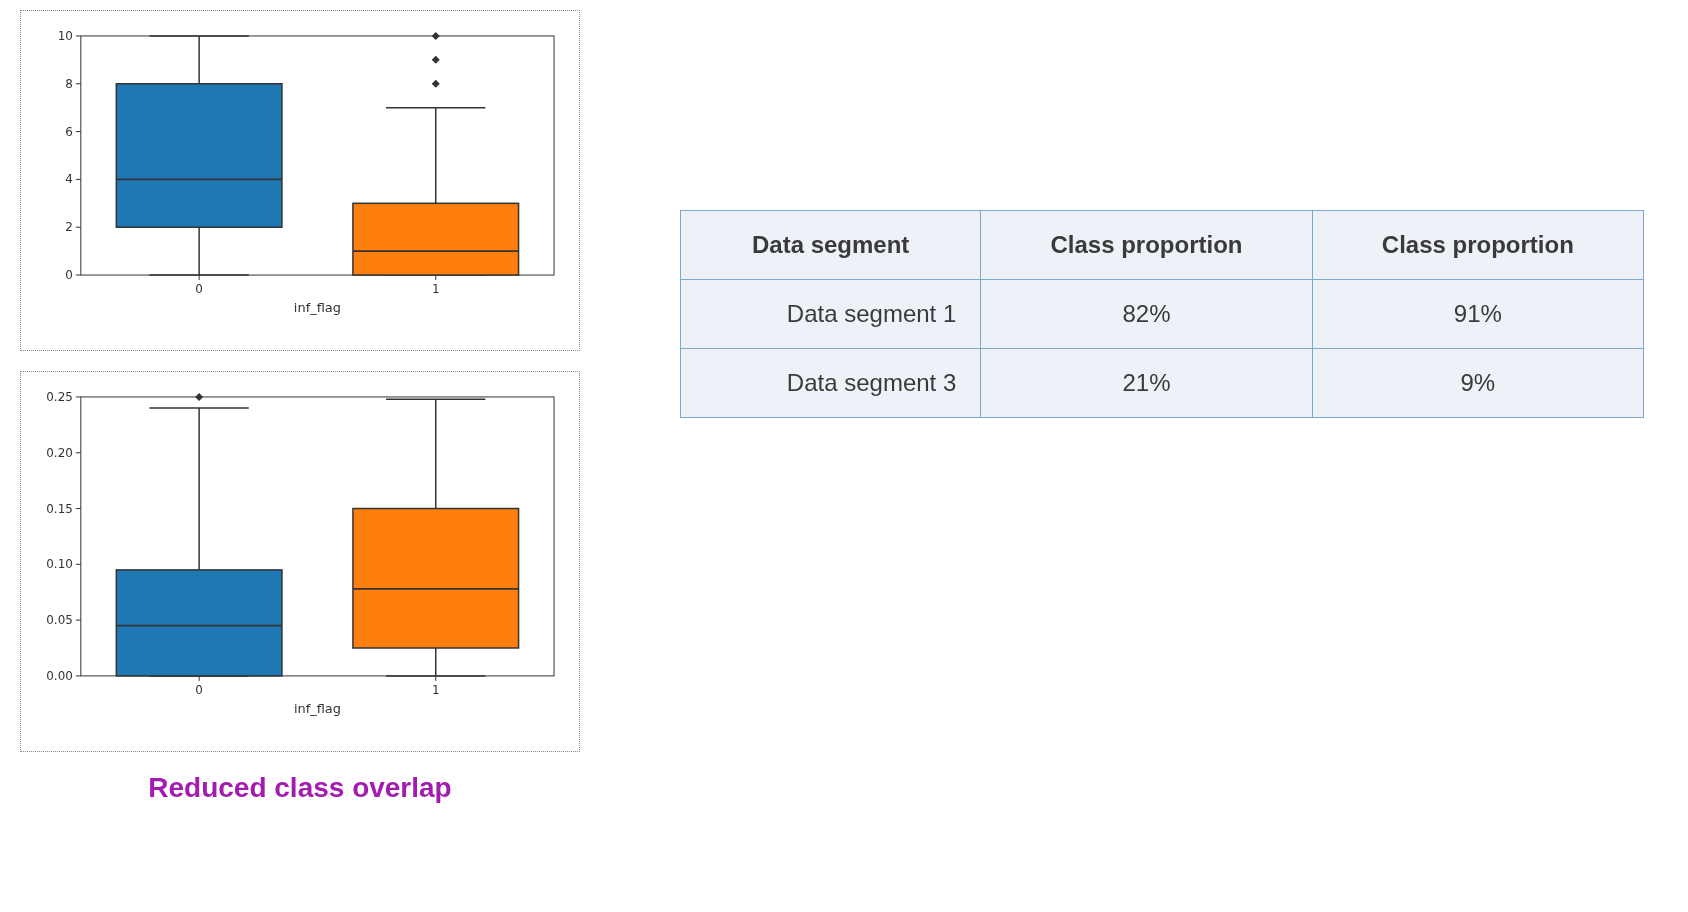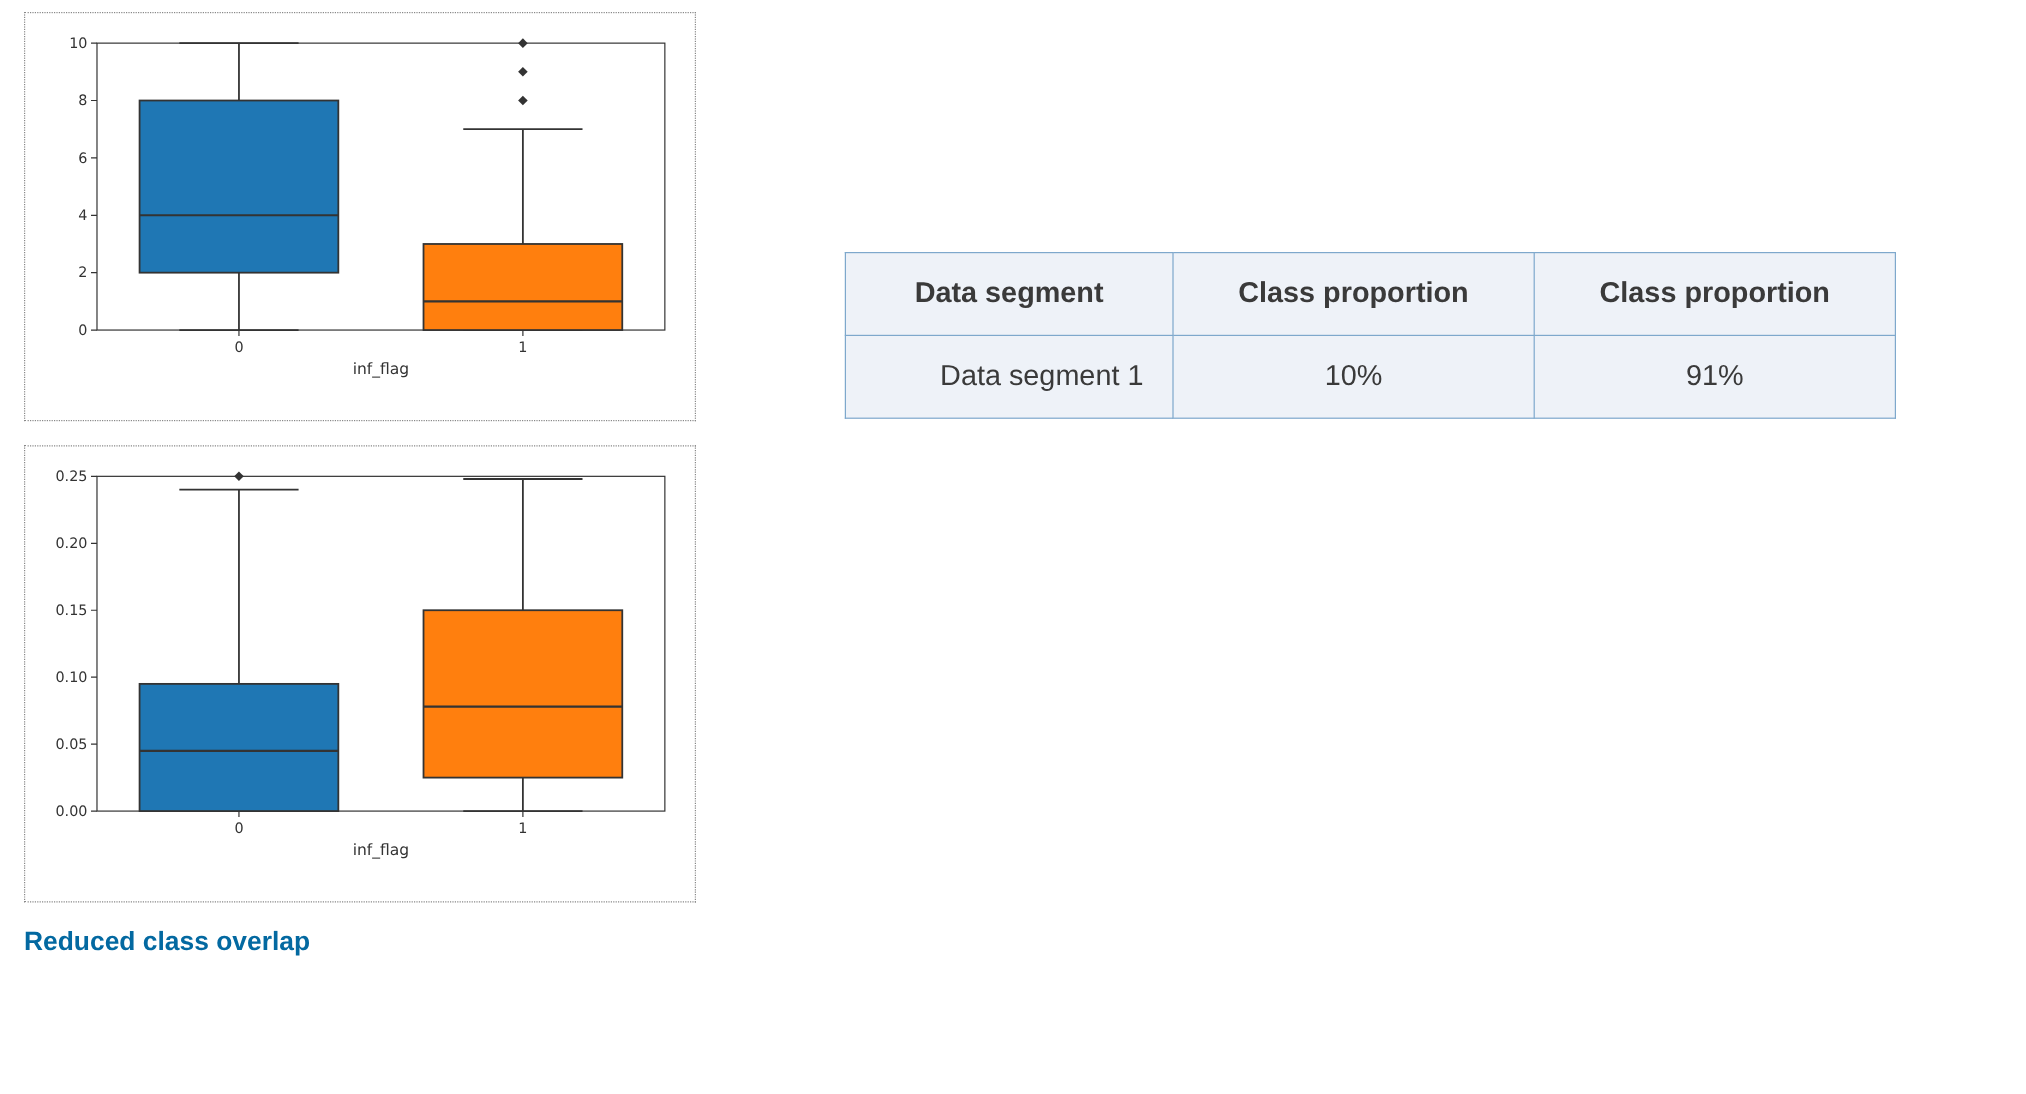--- a/index.html
+++ b/index.html
@@ -21,30 +21,31 @@
     background: #fff;
     margin-bottom: 20px;
     position: relative;
     padding: 10px 10px 30px 10px;
   }
   .chart-svg {
     display: block;
     width: 100%;
   }
   .caption {
-    color: #0369a1;
+    text-align: center;
+    color: #a21caf;
     font-weight: bold;
-    font-size: 22px;
+    font-size: 28px;
     margin-top: 10px;
   }
   .right-column {
     position: absolute;
-    left: 704px;
+    left: 680px;
     top: 210px;
-    width: 876px;
+    width: 964px;
   }
   table.data-table {
     width: 100%;
     border-collapse: collapse;
     background: #eef2f8;
   }
   table.data-table th, table.data-table td {
     border: 1px solid #7ea8cc;
     padding: 20px 24px;
     font-size: 24px;
@@ -154,18 +155,23 @@
     <thead>
       <tr>
         <th>Data segment</th>
         <th>Class proportion</th>
         <th>Class proportion</th>
       </tr>
     </thead>
     <tbody id="table-body">
         <tr>
           <td>Data segment 1</td>
-          <td class="num">10%</td>
+          <td class="num">82%</td>
           <td class="num">91%</td>
+        </tr>
+        <tr>
+          <td>Data segment 3</td>
+          <td class="num">21%</td>
+          <td class="num">9%</td>
         </tr>
       </tbody>
   </table>
 </div>
 
 </body></html>

